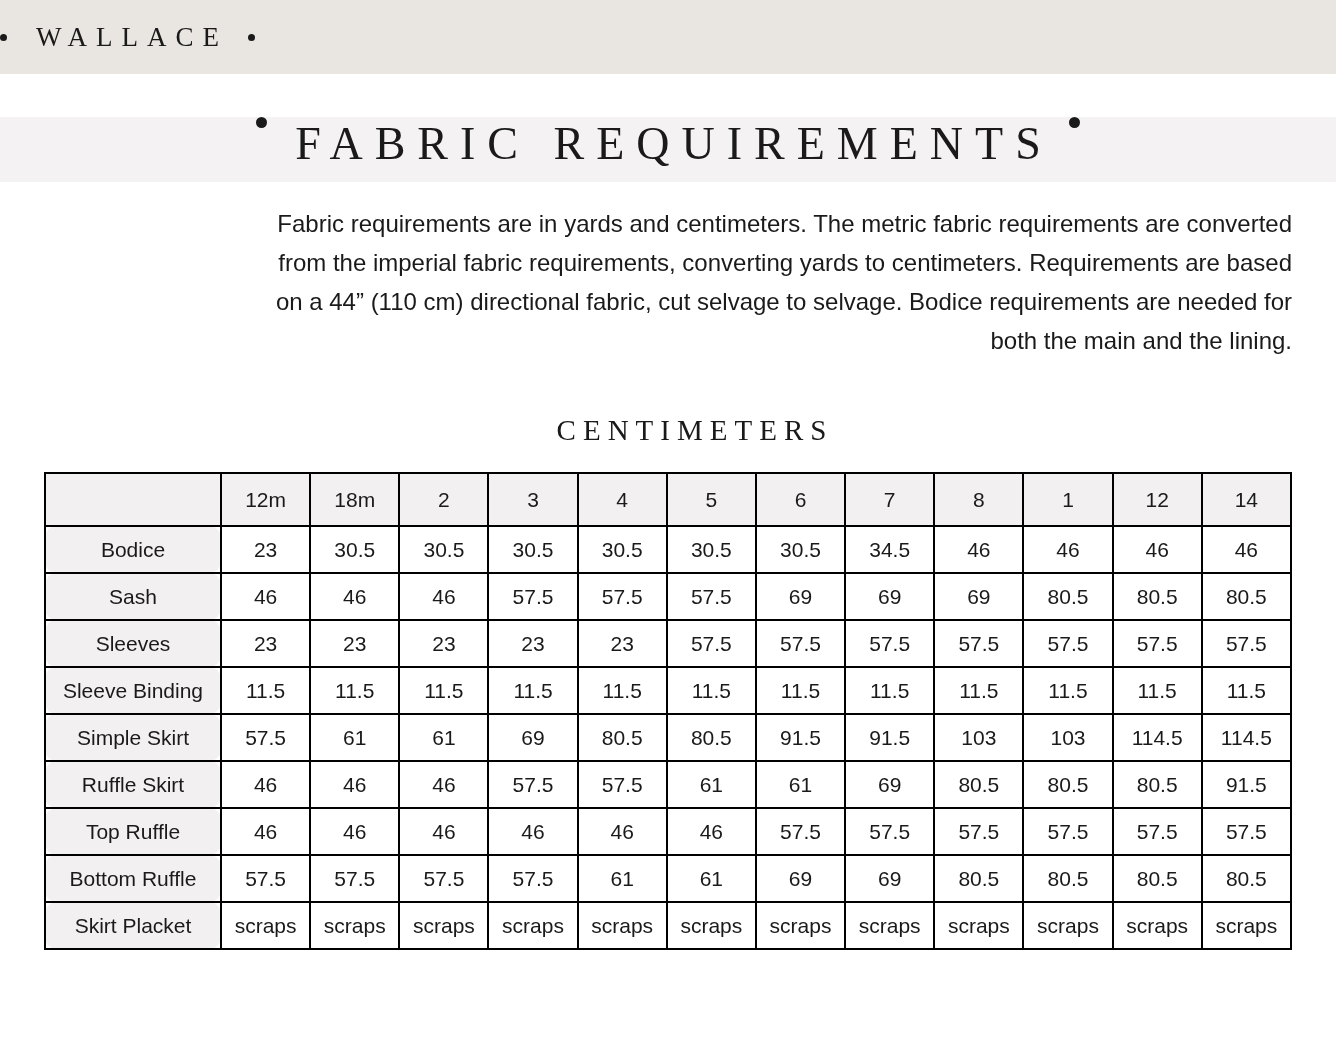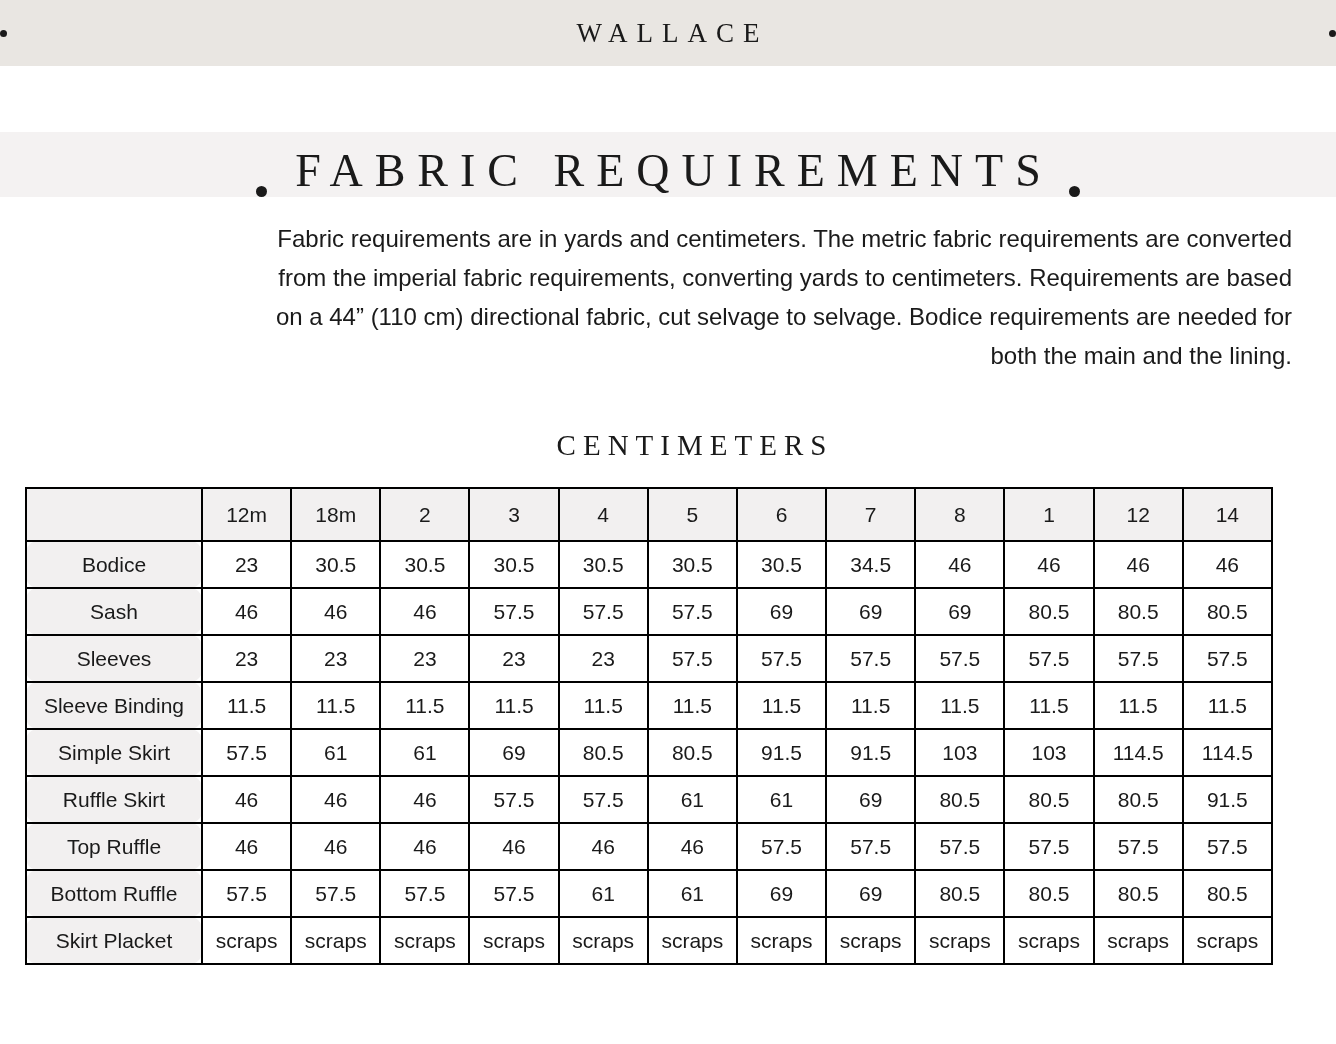--- a/index.html
+++ b/index.html
@@ -12,46 +12,46 @@
   *{box-sizing:border-box;}
   html,body{margin:0;padding:0;}
   body{
     width:1336px;
     min-height:1044px;
     background:#ffffff;
     color:var(--text);
     font-family:"Liberation Sans", sans-serif;
   }
   .brand-band{
-    height:66px;
+    height:74px;
     background:var(--top-band-bg);
     display:flex;
     align-items:center;
-    justify-content:space-between;
+    justify-content:flex-start;
     gap:20px;
   }
   .brand-text{
     font-family:"Liberation Serif", serif;
     font-size:27px;
     letter-spacing:9px;
     text-indent:9px; 
   }
   .dot{
     display:inline-block;
     border-radius:50%;
     background:var(--text);
   }
   .dot-small{width:7px;height:7px;}
   .dot-large{width:11px;height:11px;}
   .title-band{
-    margin-top:66px;
+    margin-top:43px;
     height:65px;
     background:var(--title-band-bg);
     display:flex;
-    align-items:flex-end;
+    align-items:flex-start;
     justify-content:center;
     gap:16px;
   }
   .title-text{
     font-family:"Liberation Serif", serif;
     font-size:46px;
     letter-spacing:12px;
     text-indent:12px;
     white-space:nowrap;
   }
@@ -69,21 +69,21 @@
     text-align:center;
     font-family:"Liberation Serif", serif;
     font-weight:normal;
     font-size:29px;
     letter-spacing:7px;
     text-indent:7px;
     line-height:1;
     padding-left:47px;
   }
   .req-table{
-    margin:27px 0 0 25px;
+    margin:27px 0 0 44px;
     width:1248px;
     border-collapse:collapse;
     table-layout:fixed;
     font-size:21px;
     color:var(--text);
   }
   .req-table th, .req-table td{
     border:2px solid var(--border);
     text-align:center;
     vertical-align:middle;

